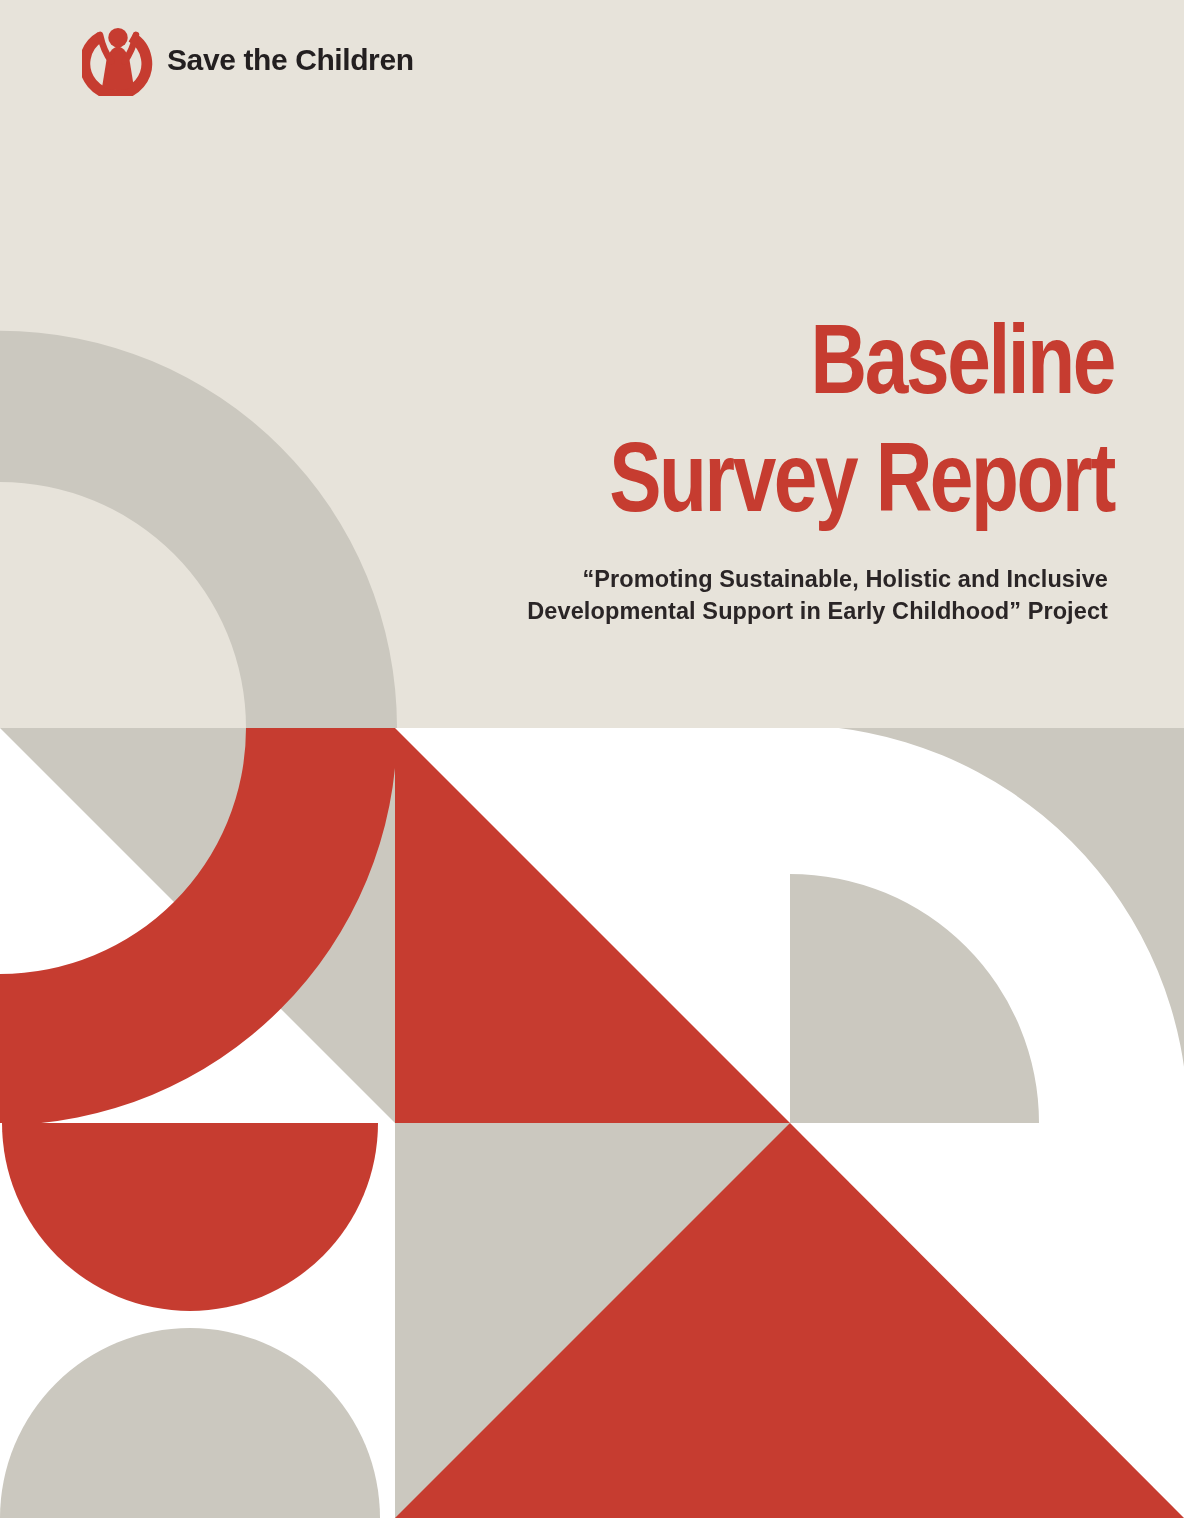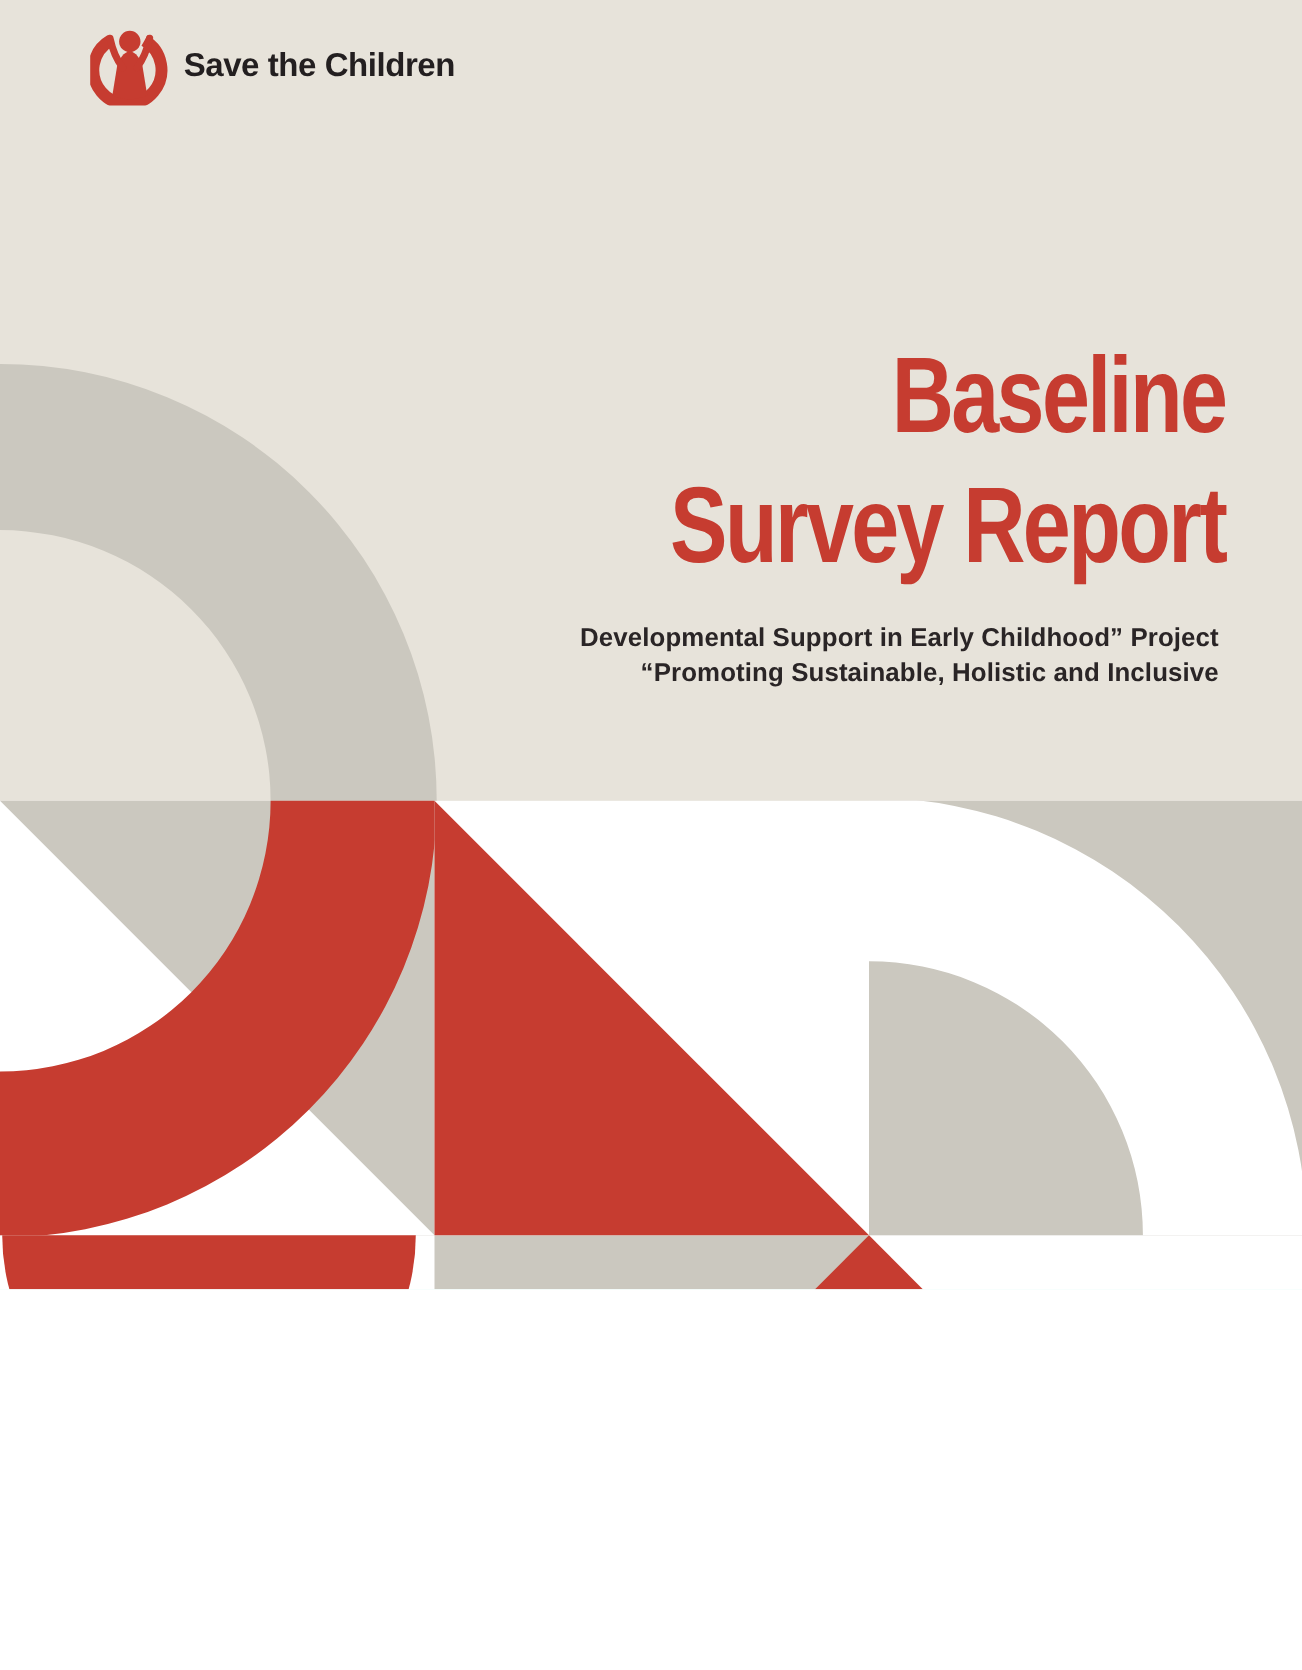--- a/index.html
+++ b/index.html
@@ -1,18 +1,18 @@
 <!DOCTYPE html>
 <html><head>
 <meta charset="utf-8">
 <style>
   html,body{margin:0;padding:0;background:#ffffff;}
   .canvas{
-    position:relative;width:1184px;height:1172px;overflow:hidden;
-    font-family:"Liberation Sans",sans-serif;background:#5eead4;
+    position:relative;width:1184px;height:1518px;overflow:hidden;
+    font-family:"Liberation Sans",sans-serif;background:#fdba74;
   }
   svg.art{position:absolute;left:0;top:0;width:1184px;height:1518px;display:block;}
   .logo{
     position:absolute;left:82px;top:24px;height:72px;
     display:flex;align-items:center;gap:13px;z-index:3;
   }
   .logo-mark{width:72px;height:72px;flex:0 0 auto;}
   .logo-text{
     font-size:30px;font-weight:700;color:#231f20;letter-spacing:-0.4px;
     white-space:nowrap;
@@ -91,17 +91,17 @@
     </svg>
     <span class="logo-text">Save the Children</span>
   </div>
 
   <div class="title">
     <div>Baseline</div>
     <div>Survey Report</div>
   </div>
 
   <div class="subtitle">
+    <div>“Promoting Sustainable, Holistic and Inclusive</div>
     <div>Developmental Support in Early Childhood” Project</div>
-    <div>“Promoting Sustainable, Holistic and Inclusive</div>
   </div>
 
 </div>
 
 </body></html>

